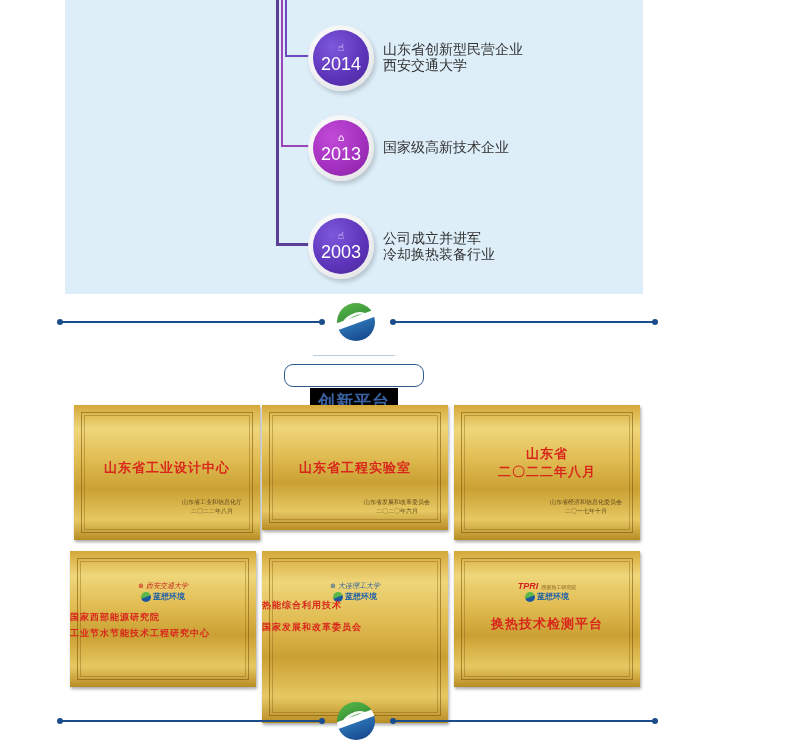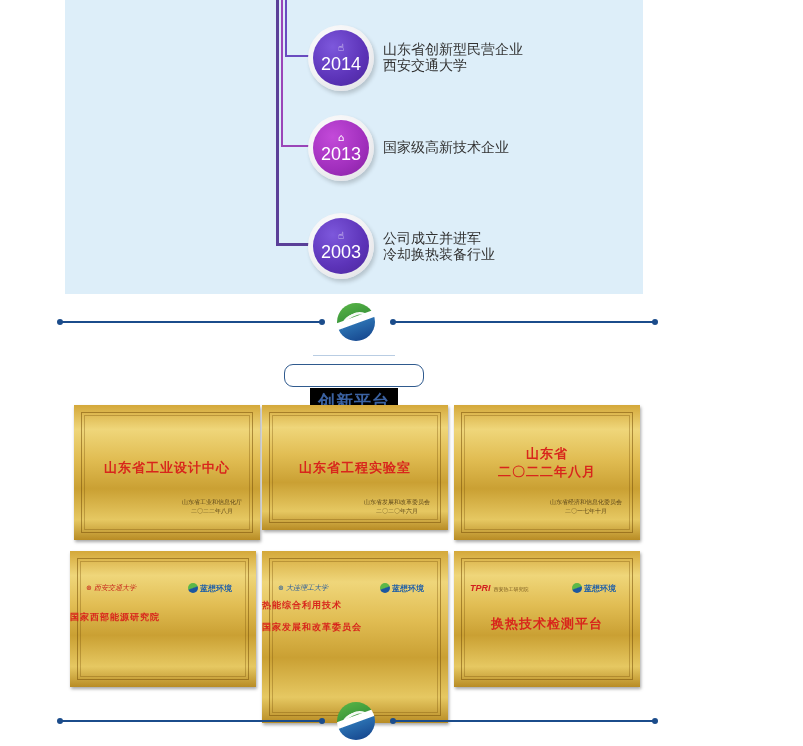--- a/index.html
+++ b/index.html
@@ -82,21 +82,21 @@
   }
   .plaque-title {
     position: absolute; left: 0; right: 0; text-align: center; color: #d8261c;
     font-family: "DejaVu Serif", serif; font-weight: bold; font-size: 13px; line-height: 18px;
     letter-spacing: 1px;
   }
   .plaque-issuer {
     position: absolute; right: 18px; text-align: center; color: #5a4418;
     font-family: "DejaVu Serif", serif; font-size: 6px; line-height: 9px;
   }
-  .plaque-logos { position: absolute; left: 16px; right: 24px; top: 30px; height: 14px; display: flex; justify-content: space-between; align-items: center; }
+  .plaque-logos { position: absolute; left: 16px; right: 16px; top: 30px; height: 14px; display: flex; justify-content: space-between; align-items: center; flex-direction: column; }
   .logo-red { color: #c7261c; font-family: "DejaVu Serif", serif; font-size: 7px; font-style: italic; }
   .logo-tpri { color: #d21f1f; font-family: "Liberation Sans", sans-serif; font-weight: bold; font-style: italic; font-size: 9px; }
   .logo-tpri small { color: #7a5a20; font-size: 5px; font-style: normal; font-weight: normal; margin-left: 3px; }
   .logo-green { display: flex; align-items: center; gap: 2px; color: #1f5fa8; font-weight: bold; font-size: 8px; }
   .logo-green i {
     display: inline-block; width: 10px; height: 10px; border-radius: 50%;
     background: linear-gradient(160deg, #5cb848 0%, #5cb848 45%, #1c57a0 55%, #1c57a0 100%);
   }
   .plaque-multi {
     position: absolute; left: 0; right: 0; color: #d8261c;
@@ -194,20 +194,21 @@
   <div class="plaque-inner"></div>
   <div class="plaque-logos">
     <span class="logo-red">⊛ <span>西安交通大学</span></span>
     <span class="logo-green">
         <i></i>
         <span>蓝想环境</span>
       </span>
   </div>
   <div class="plaque-multi" style="top:58px;">
     <div>国家西部能源研究院</div>
+    <div>工业节水节能技术工程研究中心</div>
   </div>
 </div>
 
 <div class="plaque" style="left:262px; top:551px; height:172px;">
   <div class="plaque-inner"></div>
   <div class="plaque-logos">
     <span class="logo-red" style="color:#2b5e9c;">⊛ <span>大连理工大学</span></span>
     <span class="logo-green">
         <i></i>
         <span>蓝想环境</span>

